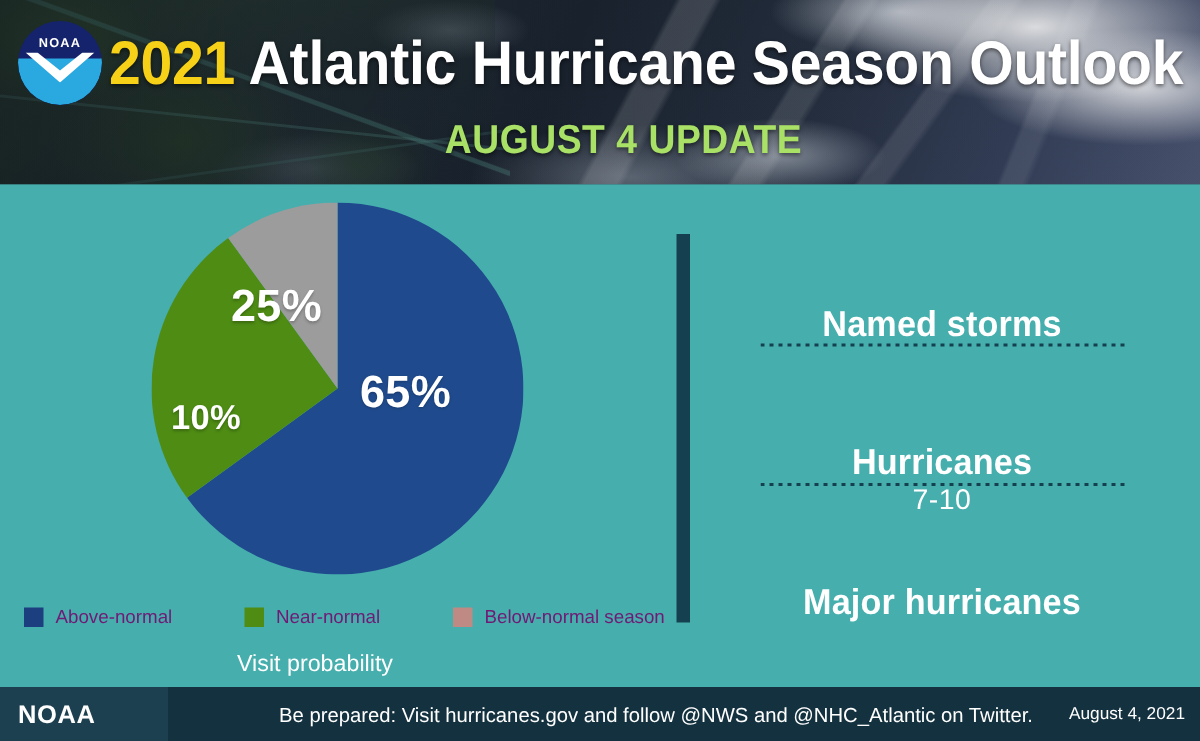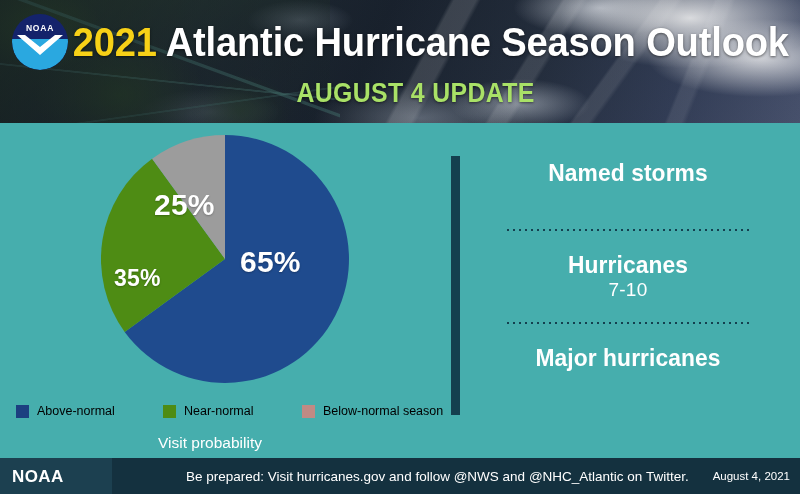--- a/index.html
+++ b/index.html
@@ -184,21 +184,21 @@
     white-space: nowrap;
   }
   .legend-item.i0 { left: 8px;   }
   .legend-item.i1 { left: 155px; }
   .legend-item.i2 { left: 270px; margin-left: 24px; }
   .legend-swatch {
     width: 13px; height: 13px;
     flex: 0 0 auto;
   }
   .legend-label {
-    color: #000000;
+    color: #701a75;
     font-size: 12.5px;
     font-family: "Liberation Sans", sans-serif;
     line-height: 14px;
   }
   .legend-caption {
     position: absolute;
     left: 0; top: 311px;
     width: 420px;
     text-align: center;
     color: #ffffff;
@@ -216,20 +216,21 @@
   .stats {
     position: absolute;
     left: 478px; top: 32px;
     width: 300px;
     height: 262px;
   }
   .stat-block {
     position: absolute;
     left: 0; width: 300px;
     text-align: center;
+    margin-top: 44px;
   }
   .stat-block.s0 { top: 4px;   }
   .stat-block.s1 { top: 96px;  }
   .stat-block.s2 { top: 189px; }
   .stat-title {
     font-family: "Liberation Sans Narrow", "Liberation Sans", sans-serif;
     font-weight: bold;
     font-size: 24px;
     line-height: 27px;
     color: #ffffff;
@@ -324,21 +325,21 @@
     <div class="pie-wrap">
       <svg viewBox="0 0 248 248" width="248" height="248">
         <g id="pie-slices">
             <path d="M 124 124 L 124.00 0.00 A 124 124 0 1 1 23.68 196.89 Z" fill="#1f4b8e"></path>
             <path d="M 124 124 L 23.68 196.89 A 124 124 0 0 1 51.11 23.68 Z" fill="#4e8c14"></path>
             <path d="M 124 124 L 51.11 23.68 A 124 124 0 0 1 124.00 0.00 Z" fill="#9c9c9c"></path>
           </g>
       </svg>
       <div class="pie-label lbl-65">65%</div>
       <div class="pie-label lbl-25">25%</div>
-      <div class="pie-label lbl-10">35%</div>
+      <div class="pie-label lbl-10">10%</div>
     </div>
 
     <div class="legend">
       <div class="legend-item i0">
         <span class="legend-swatch" style="background:#1c3f80"></span>
         <span class="legend-label">Above-normal</span>
       </div>
       <div class="legend-item i1">
         <span class="legend-swatch" style="background:#4e8c14"></span>
         <span class="legend-label">Near-normal</span>

